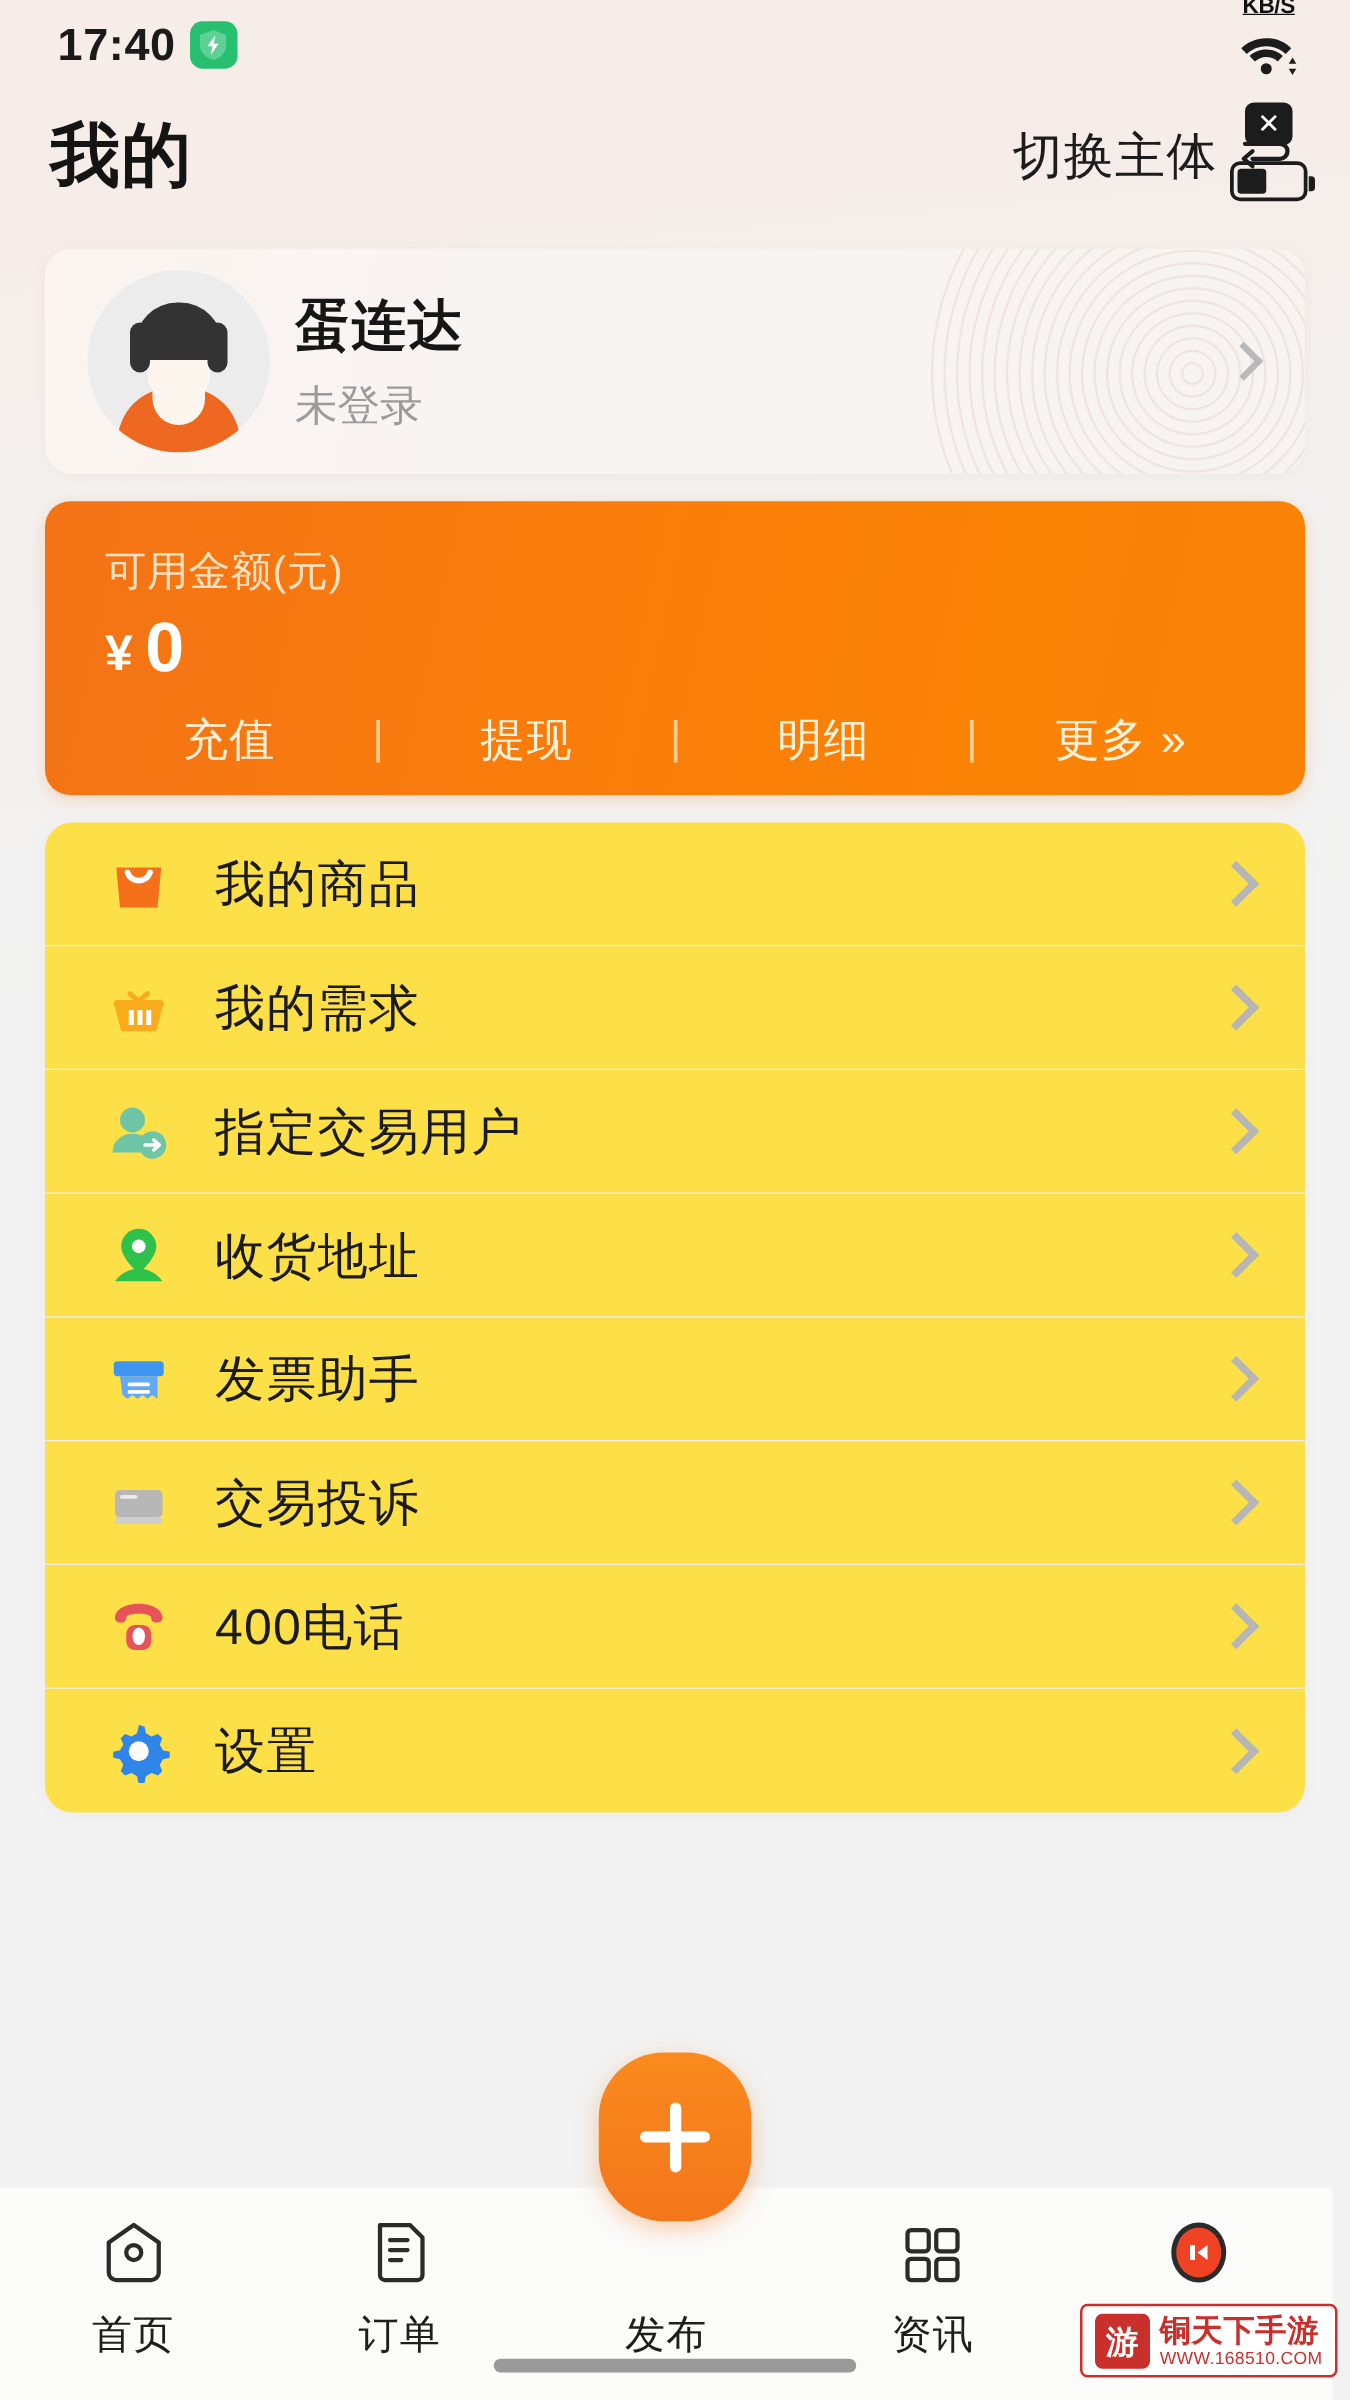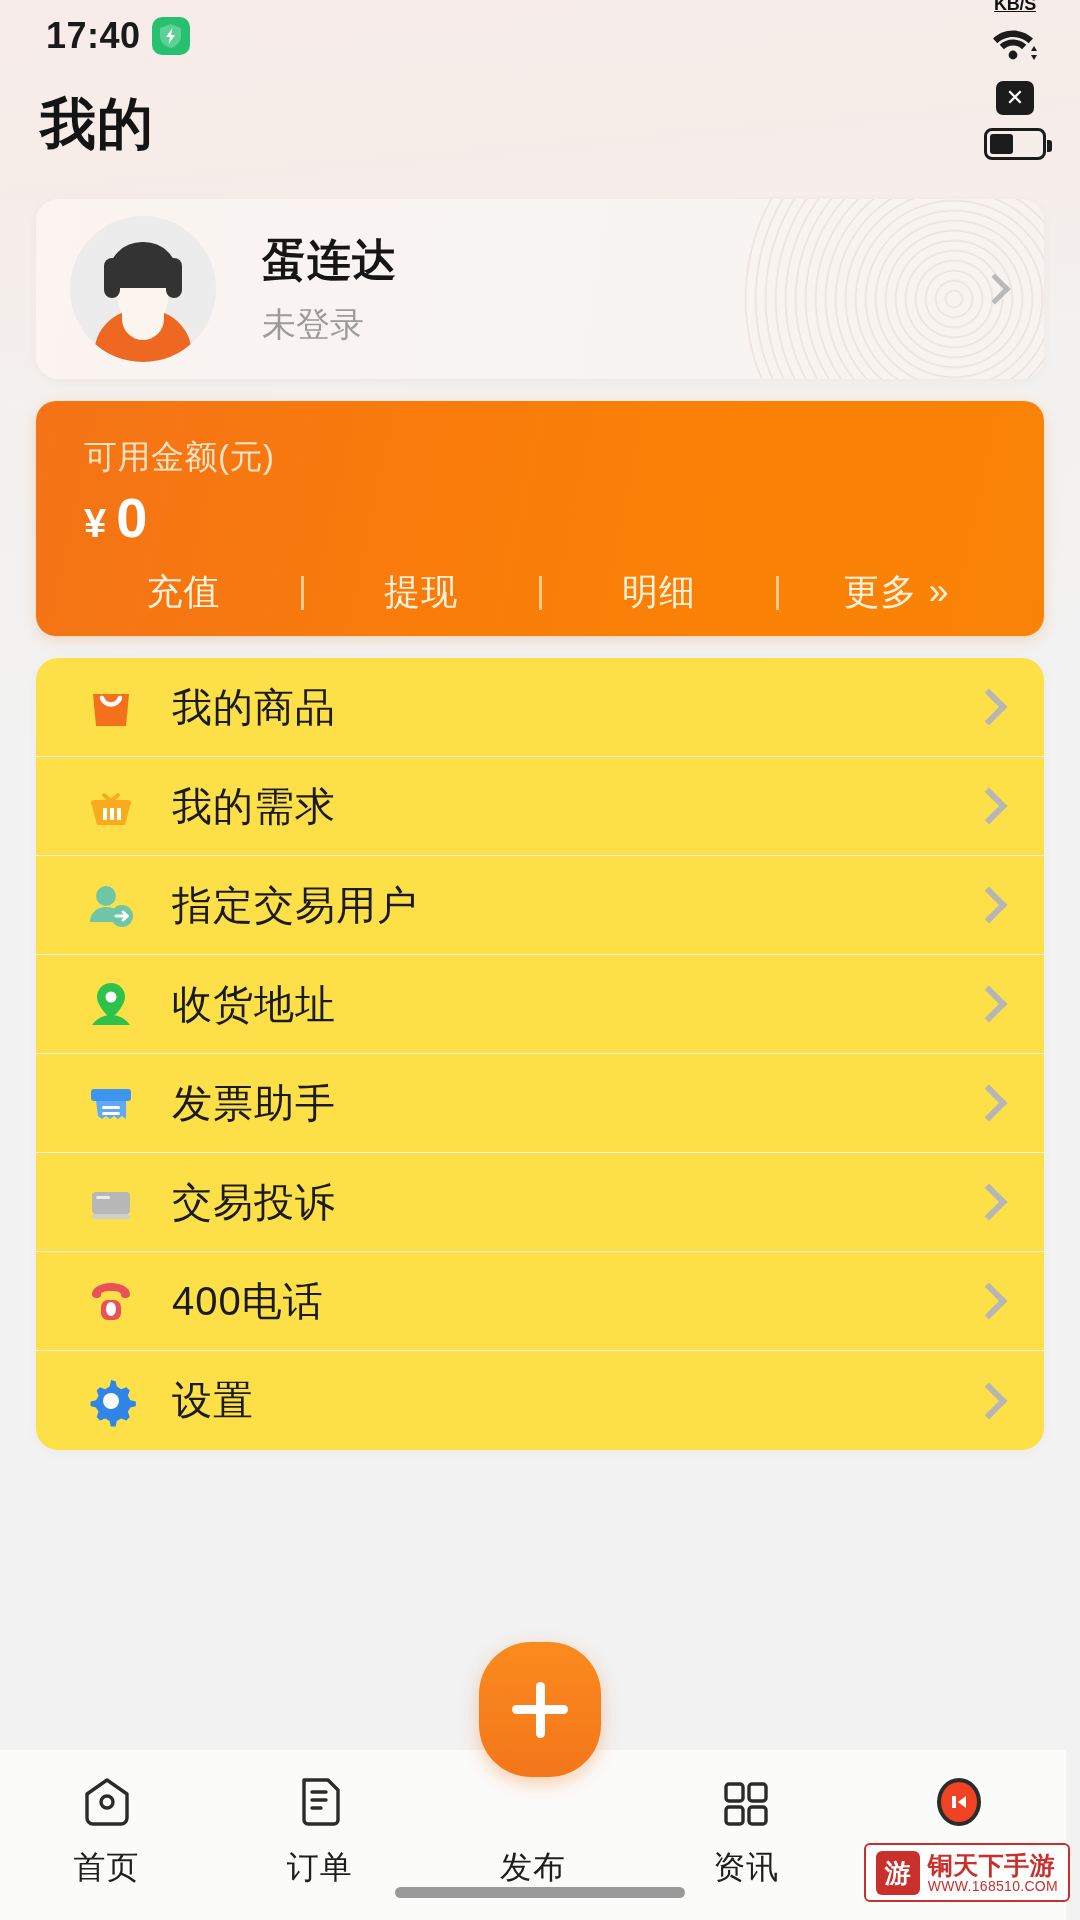--- a/index.html
+++ b/index.html
@@ -80,21 +80,21 @@
   .av-hair:after { content:""; position:absolute; right:-4px; top:16px; width:16px; height:40px;
                    background:#333; border-radius:8px; }
   .av-face { position:absolute; left:48px; top:44px; width:50px; height:62px;
              background:#fdf6ee; border-radius:24px 24px 22px 22px; }
   .av-body { position:absolute; left:24px; bottom:0; width:98px; height:52px;
              background:#ef6821; border-radius:44px 44px 0 0; }
   .av-neck { position:absolute; left:58px; bottom:30px; width:30px; height:28px;
              background:#fdf6ee; z-index:2; }
   .av-collar { position:absolute; left:52px; bottom:22px; width:42px; height:30px;
                background:#fdf6ee; border-radius:0 0 24px 24px; z-index:3; }
-  .profile-info { margin-left:46px; flex:1; }
+  .profile-info { margin-left:20px; flex:1; }
   .profile-name { font-size:44px; font-weight:700; color:#161616; letter-spacing:1px; }
   .profile-status { font-size:34px; color:#9b9b9b; margin-top:12px; }
   .chev-sm {
     width:22px; height:22px; border-right:5px solid #b9b9b9; border-top:5px solid #b9b9b9;
     transform:rotate(45deg); flex:0 0 auto;
   }
 
   
   .balance-card {
     margin:22px 36px 0; height:235px; border-radius:20px;
@@ -212,20 +212,29 @@
     </span>
     <span class="sb-x">✕</span>
     <span class="sb-batt">
         <i></i>
       </span>
   </div>
 </div>
 
 <div class="header">
   <div class="page-title">我的</div>
+  <div class="switch-entity">
+    <span class="t">切换主体</span>
+    <span>
+      <svg width="46" height="38" viewBox="0 0 46 38">
+        <path d="M6 12 H34 a6 6 0 0 1 6 6 a6 6 0 0 1 -6 6 H12" fill="none" stroke="#1c1c1c" stroke-width="3.4" stroke-linecap="round" stroke-linejoin="round"></path>
+        <path d="M12 18 L5 24 L12 30" fill="none" stroke="#1c1c1c" stroke-width="3.4" stroke-linecap="round" stroke-linejoin="round"></path>
+      </svg>
+    </span>
+  </div>
 </div>
 
 <div class="profile-card">
   <div class="rings"></div>
   <div class="avatar">
     <div class="av-body"></div>
     <div class="av-neck"></div>
     <div class="av-collar"></div>
     <div class="av-face"></div>
     <div class="av-hair"></div>

